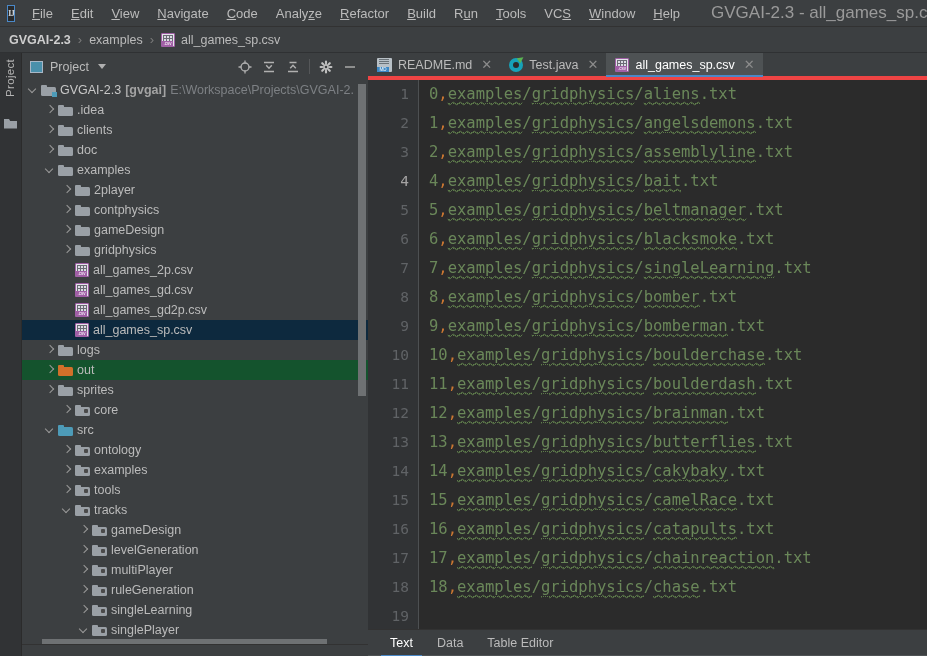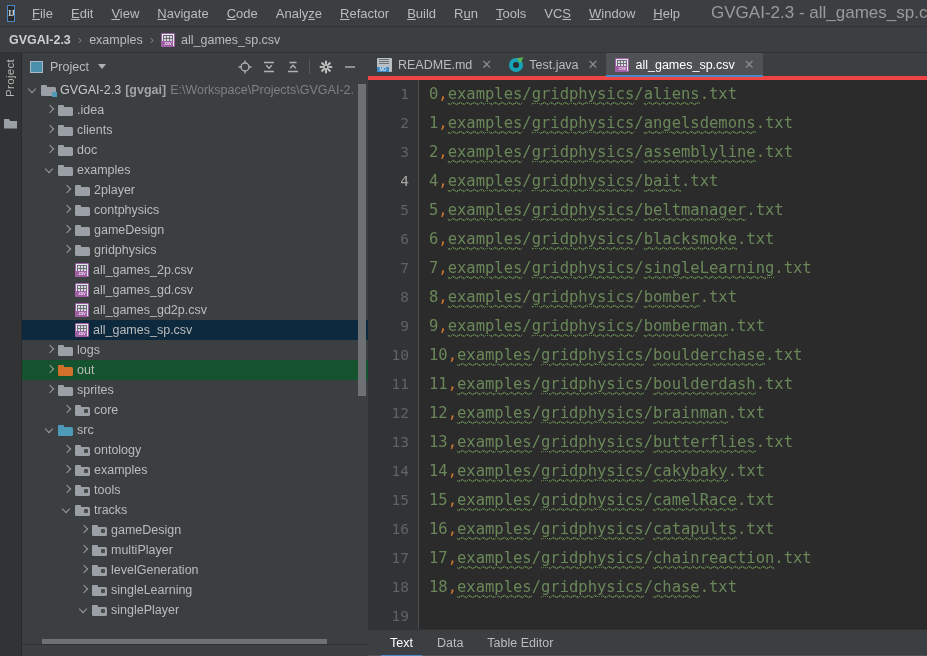--- a/index.html
+++ b/index.html
@@ -614,33 +614,45 @@
           <div class="row">
             <span style="display:inline-block;width:57px"></span>
             <span class="arrow"></span>
             <span class="ico">
               <span class="folder f-gray">
                 <i class="tab"></i>
                 <i class="body"></i>
                 <i class="src-dot"></i>
               </span>
             </span>
+            <span class="lbl">levelGeneration</span>
+          </div>
+          <div class="row">
+            <span style="display:inline-block;width:57px"></span>
+            <span class="arrow"></span>
+            <span class="ico">
+              <span class="folder f-gray">
+                <i class="tab"></i>
+                <i class="body"></i>
+                <i class="src-dot"></i>
+              </span>
+            </span>
             <span class="lbl">multiPlayer</span>
           </div>
           <div class="row">
             <span style="display:inline-block;width:57px"></span>
             <span class="arrow"></span>
             <span class="ico">
               <span class="folder f-gray">
                 <i class="tab"></i>
                 <i class="body"></i>
                 <i class="src-dot"></i>
               </span>
             </span>
-            <span class="lbl">levelGeneration</span>
+            <span class="lbl">ruleGeneration</span>
           </div>
           <div class="row">
             <span style="display:inline-block;width:57px"></span>
             <span class="arrow"></span>
             <span class="ico">
               <span class="folder f-gray">
                 <i class="tab"></i>
                 <i class="body"></i>
                 <i class="src-dot"></i>
               </span>

